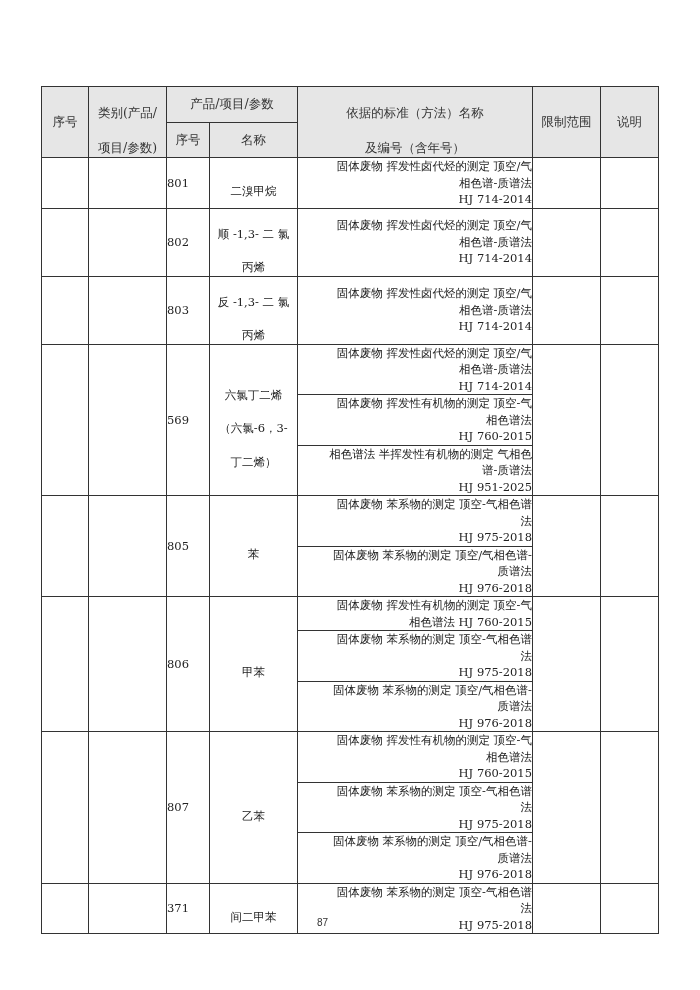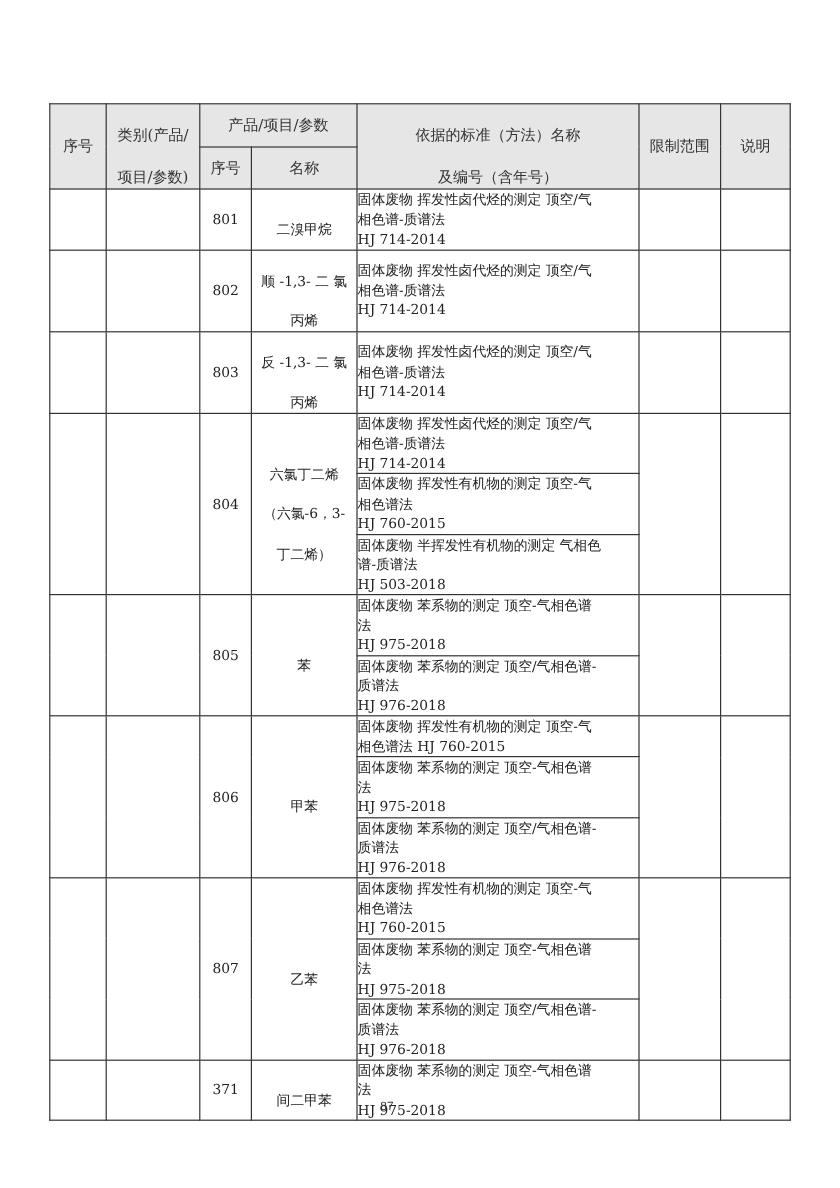--- a/index.html
+++ b/index.html
@@ -39,30 +39,30 @@
     table.std thead th {
       background: #e6e6e6;
       text-align: center;
       font-size: 12.5px;
       line-height: 18px;
       color: #333333;
     }
     .h-top { height: 26px; }
     .h-sub { height: 26px; }
     td.idx, td.cat { text-align: center; }
-    td.pno { text-align: center; }
+    td.pno { text-align: left; }
     td.pname {
       padding-left: 4px;
       padding-right: 3px;
       text-align: center;
       text-align-last: auto;
     }
     td.std-cell {
       padding: 0 4px 0 4px;
-      text-align: left;
+      text-align: right;
     }
     .std-line { display: block; white-space: nowrap; }
     td.range, td.note { }
     .page-number {
       position: absolute;
       left: 0;
       width: 645px;
       top: 917px;
       text-align: center;
       font-family: "Liberation Sans", "DejaVu Sans", sans-serif;
@@ -149,21 +149,21 @@
             <span class="std-line">固体废物 挥发性卤代烃的测定 顶空/气</span>
             <span class="std-line">相色谱-质谱法</span>
             <span class="std-line">HJ 714-2014</span>
           </td>
           <td class="range" rowspan="1"></td>
           <td class="note" rowspan="1"></td>
         </tr>
         <tr style="height: 50px;">
           <td class="idx" rowspan="3"></td>
           <td class="cat" rowspan="3"></td>
-          <td class="pno" rowspan="3">804</td>
+          <td class="pno" rowspan="3">569</td>
           <td class="pname" rowspan="3">
             <span class="nm-line">六氯丁二烯</span>
             <span class="nm-line">（六氯-6，3-</span>
             <span class="nm-line">丁二烯）</span>
           </td>
           <td class="std-cell">
             <span class="std-line">固体废物 挥发性卤代烃的测定 顶空/气</span>
             <span class="std-line">相色谱-质谱法</span>
             <span class="std-line">HJ 714-2014</span>
           </td>
@@ -172,23 +172,23 @@
         </tr>
         <tr style="height: 50px;">
           <td class="std-cell">
             <span class="std-line">固体废物 挥发性有机物的测定 顶空-气</span>
             <span class="std-line">相色谱法</span>
             <span class="std-line">HJ 760-2015</span>
           </td>
         </tr>
         <tr style="height: 50px;">
           <td class="std-cell">
-            <span class="std-line">固体废物 半挥发性有机物的测定 气相色</span>
+            <span class="std-line">相色谱法 半挥发性有机物的测定 气相色</span>
             <span class="std-line">谱-质谱法</span>
-            <span class="std-line">HJ 503-2018</span>
+            <span class="std-line">HJ 951-2025</span>
           </td>
         </tr>
         <tr style="height: 50px;">
           <td class="idx" rowspan="2"></td>
           <td class="cat" rowspan="2"></td>
           <td class="pno" rowspan="2">805</td>
           <td class="pname" rowspan="2">
             <span class="nm-line">苯</span>
           </td>
           <td class="std-cell">

